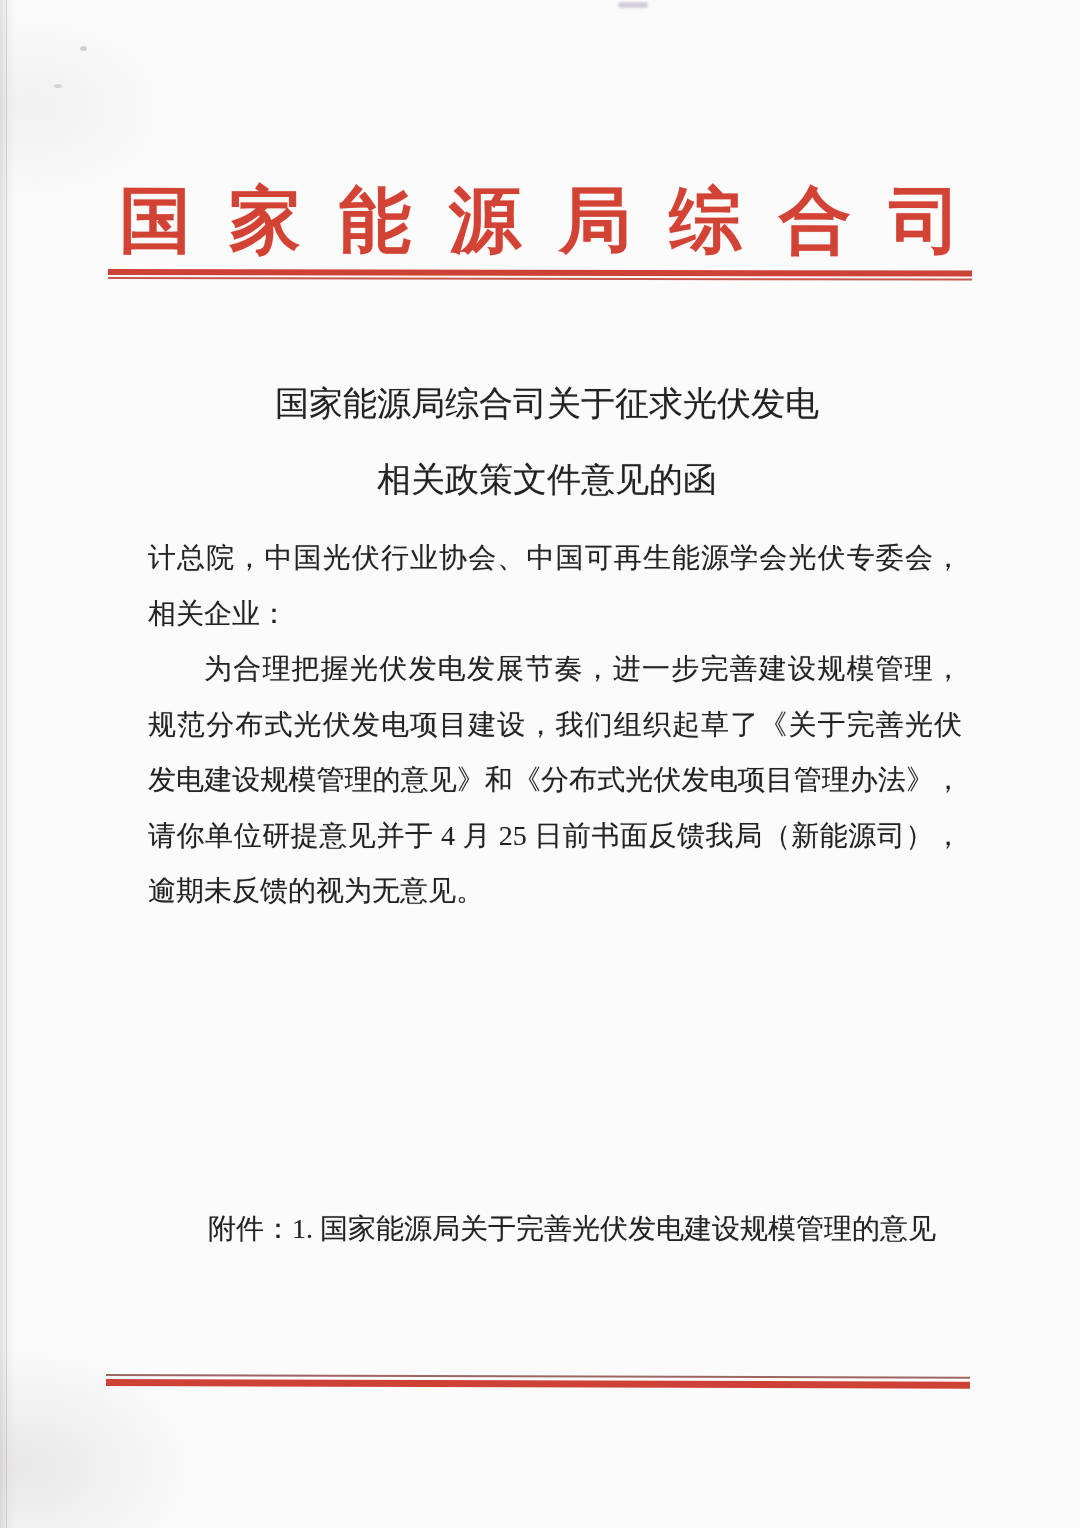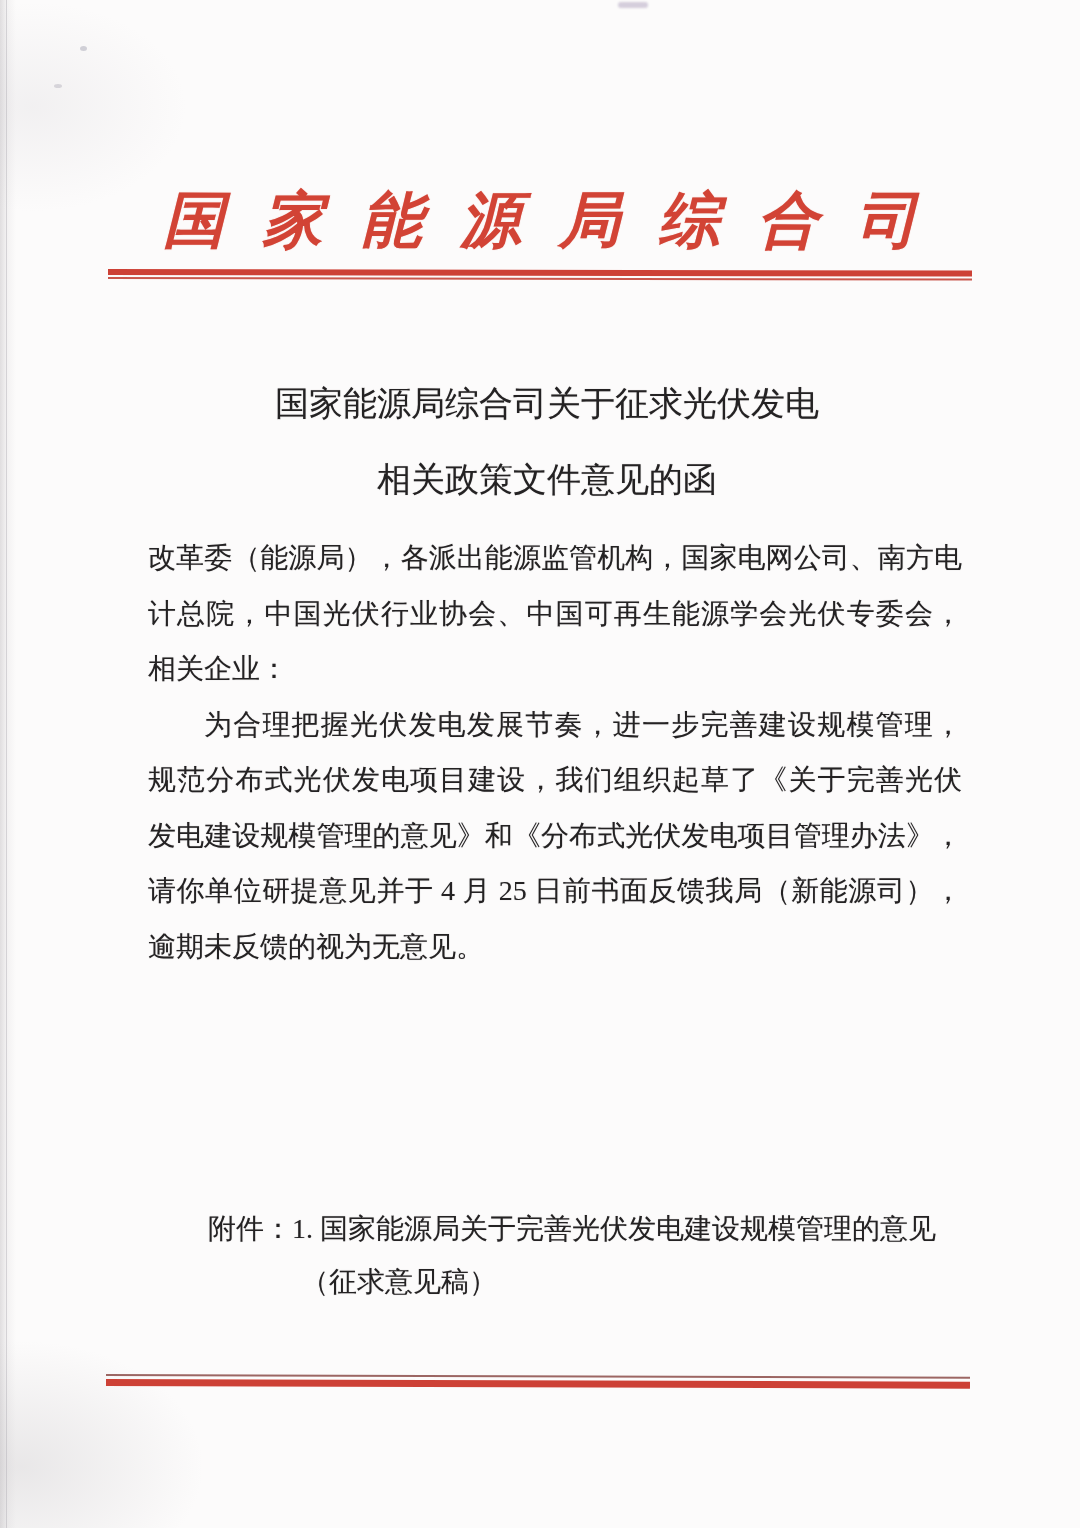--- a/index.html
+++ b/index.html
@@ -30,26 +30,25 @@
     position:absolute;left:80px;top:46px;width:7px;height:5px;
     background:rgba(148,148,164,0.40);border-radius:50%;filter:blur(0.5px);
   }
   .speck2{
     position:absolute;left:54px;top:84px;width:8px;height:4px;
     background:rgba(158,156,170,0.35);border-radius:50%;filter:blur(0.5px);
   }
   .agency-header{
     position:absolute;top:186px;left:0;width:1080px;
     text-align:center;line-height:70px;
-    font-size:61px;font-weight:bold;
+    font-size:72px;font-weight:bold;
     letter-spacing:38px;padding-left:38px;box-sizing:border-box;
     color:var(--header_red,#d24335);
     text-shadow:0 0 1px rgba(210,67,53,0.45);
     white-space:nowrap;
-    font-style:italic;
   }
   .header-rule{
     position:absolute;top:269px;left:108px;width:864px;
     transform:rotate(0.10deg);transform-origin:left center;
   }
   .header-rule .thick{height:6px;background:var(--rule_red,#cd4136);}
   .header-rule .gap{height:2px;}
   .header-rule .thin{height:2px;background:var(--rule_red_light,#c9564c);}
   .doc-title{
     position:absolute;top:366px;left:0;width:1080px;
@@ -101,33 +100,31 @@
     <div class="gap"></div>
     <div class="thin"></div>
   </div>
 
   <div class="doc-title">
     <div class="t-line">国家能源局综合司关于征求光伏发电</div>
     <div class="t-line">相关政策文件意见的函</div>
   </div>
 
   <div class="body-text">
-    <div class="b-line stretch">改革委（能源局），各派出能源监管机构，国家电网公司、南方电</div>
     <div class="b-line stretch">计总院，中国光伏行业协会、中国可再生能源学会光伏专委会，</div>
     <div class="b-line">相关企业：</div>
     <div class="b-line stretch indent2">为合理把握光伏发电发展节奏，进一步完善建设规模管理，</div>
     <div class="b-line stretch">规范分布式光伏发电项目建设，我们组织起草了《关于完善光伏</div>
     <div class="b-line stretch">发电建设规模管理的意见》和《分布式光伏发电项目管理办法》，</div>
     <div class="b-line stretch">请你单位研提意见并于 4 月 25 日前书面反馈我局（新能源司），</div>
     <div class="b-line">逾期未反馈的视为无意见。</div>
   </div>
 
   <div class="attachments">
     <div class="att-1">附件：1. 国家能源局关于完善光伏发电建设规模管理的意见</div>
-    <div class="att-2">（征求意见稿）</div>
   </div>
 
   <div class="footer-rule">
     <div class="thin"></div>
     <div class="gap"></div>
     <div class="thick"></div>
   </div>
 
 </div>
 

